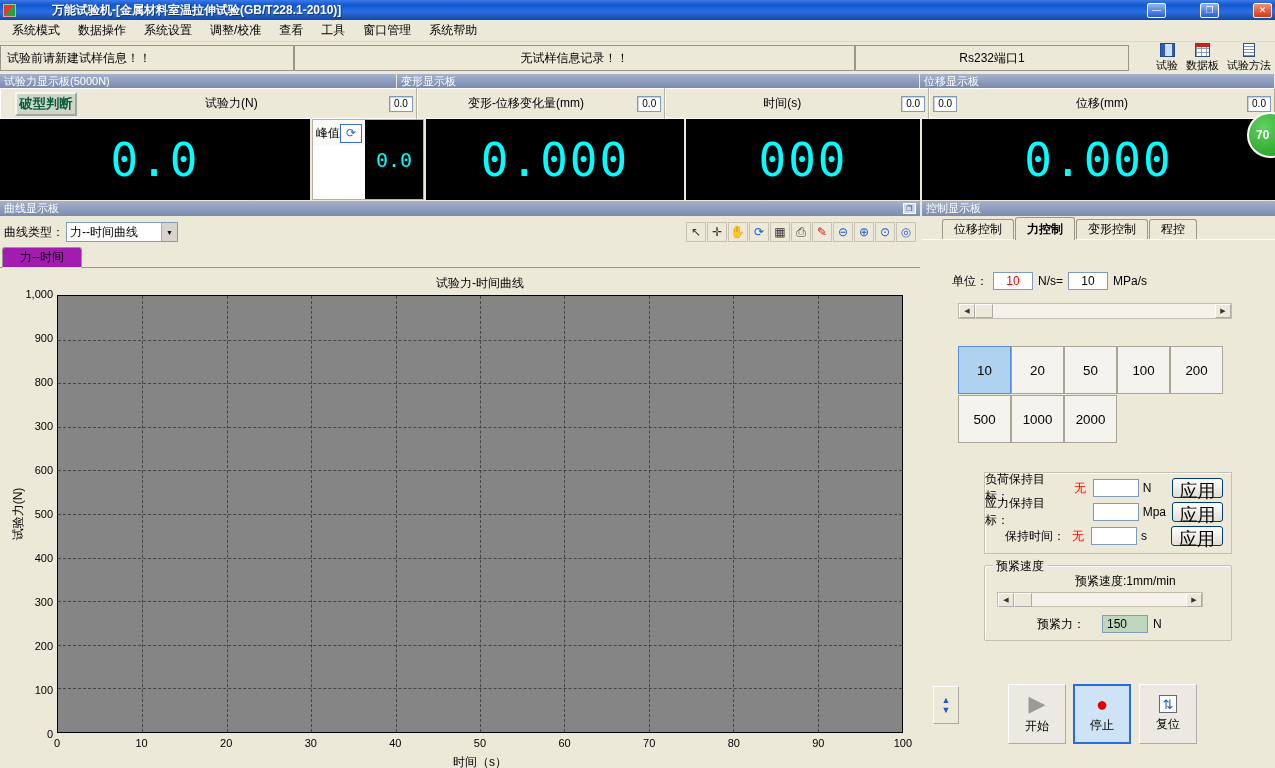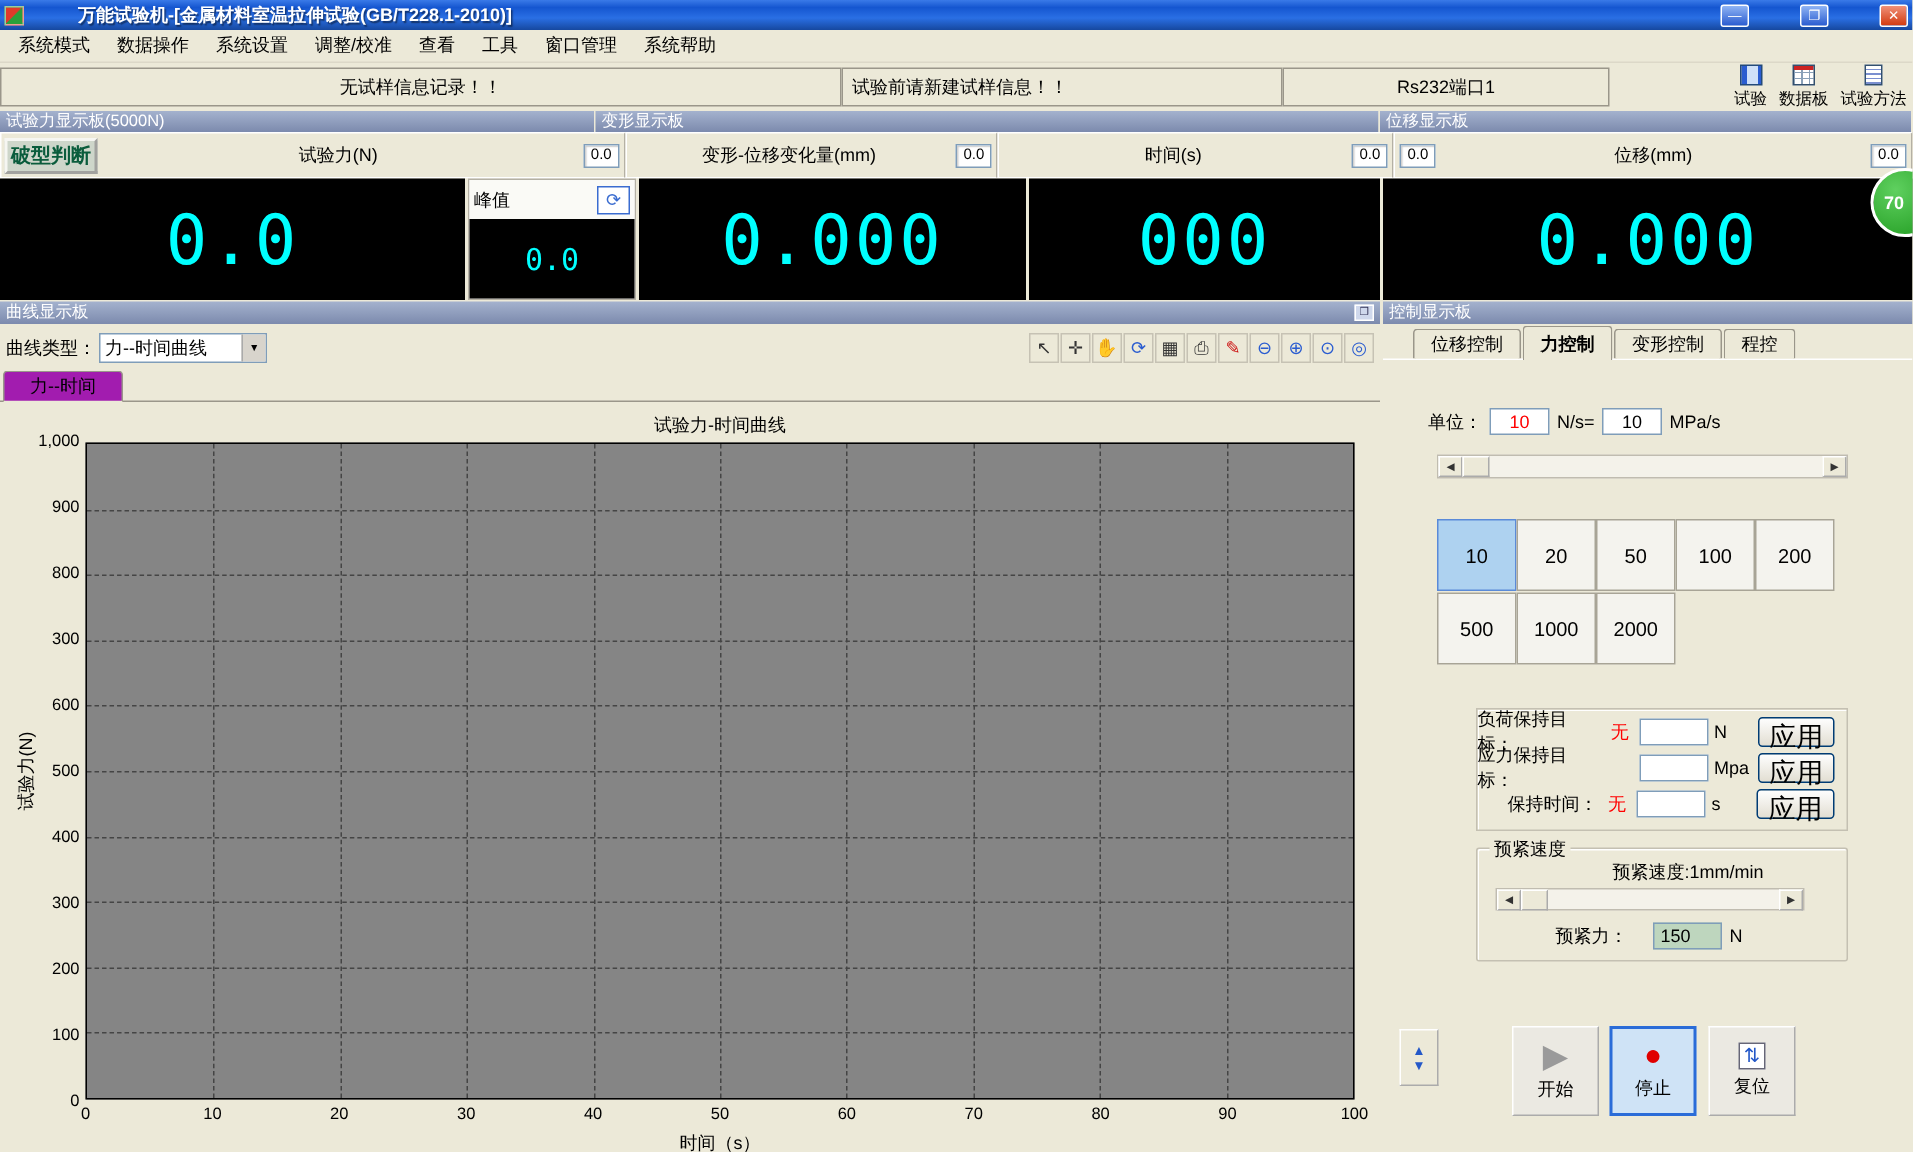--- a/index.html
+++ b/index.html
@@ -27,21 +27,21 @@
   .win-btn.close { background: linear-gradient(180deg,#f09078,#d23a10); }
   
   .menubar { position:absolute; top:20px; left:0; right:0; height:22px; display:flex; align-items:center;
     background:#ece9d8; border-bottom:1px solid #dcd8c8; padding-left:3px; }
   .menu-item { padding:3px 9px; cursor:default; }
   
   .toolbar-row { position:absolute; top:42px; left:0; right:0; height:32px; display:flex; align-items:center; background:#ece9d8; }
   .tb-box { height:26px; border:1px solid #9a968a; background:#ece9d8; display:flex; align-items:center; padding:0 6px; white-space:nowrap; }
   .tb-box1 { width:294px; }
   .tb-box2 { width:561px; justify-content:center; }
-  .tb-box3 { width:218px; justify-content:center;text-align:center; }
+  .tb-box3 { width:274px; justify-content:center;text-align:center; }
   .tb-right { flex:1; display:flex; justify-content:flex-end; align-items:flex-start; gap:8px; padding-right:4px; }
   .tb-btn { display:flex; flex-direction:column; align-items:center; gap:1px; font-size:11px; cursor:default; }
   .icon-test { width:15px; height:14px; border:1px solid #234a7a;
     background: linear-gradient(90deg,#2a5cd0 0 4px,#cfe0f8 4px 11px,#2a5cd0 11px 15px); }
   .icon-databoard { width:15px; height:14px; border:1px solid #33506e; background:
     linear-gradient(#cc2222 0 3px, rgba(0,0,0,0) 3px),
     repeating-linear-gradient(90deg,#8aa0b8 0 1px,rgba(0,0,0,0) 1px 5px),
     repeating-linear-gradient(#8aa0b8 0 1px,rgba(0,0,0,0) 1px 4px),#fff; }
   .icon-method { width:12px; height:14px; border:1px solid #33506e;
     background: repeating-linear-gradient(#fff 0 2px,#7a8fd0 2px 3px) #fff; }
@@ -50,28 +50,28 @@
   .phdr { background: linear-gradient(180deg,#a4b2ce,#7c8aad); color:#fff; font-size:11px; line-height:14px;
     padding-left:4px; border-right:1px solid #ece9d8; white-space:nowrap; }
   .phdr-force { width:397px; } .phdr-deform { width:523px; } .phdr-disp { width:355px; }
   
   .readout-row { position:absolute; top:88px; left:0; right:0; height:31px; display:flex; background:#ece9d8; }
   .rsec { display:flex; align-items:center; border:1px solid #fff; border-right:1px solid #b4b0a4; }
   .rsec1 { width:428px; } .rsec2 { width:255px; } .rsec3 { width:271px;justify-content:center; } .rsec4 { width:355px; }
   .rsec-label { flex:1; text-align:center; }
   .rbox { width:24px; height:16px; background:#fff; border:1px solid #7f9db9; box-shadow: inset 1px 1px 1px rgba(0,0,0,.2);
     font-size:10px; display:flex; align-items:center; justify-content:center; margin:0 3px; }
-  .break-btn { width:62px; height:24px; margin-left:2px; background:#ced6ca; border:2px outset #f6f6f2;
+  .break-btn { width:62px; height:24px; margin-left:14px; background:#ced6ca; border:2px outset #f6f6f2;
     color:#0a5c3c; font-weight:bold; display:flex; align-items:center; justify-content:center; cursor:default; }
   
   .led-row { position:absolute; top:119px; left:0; right:0; height:81px; display:flex; gap:2px; background:#ece9d8; }
   .led { background:#000; color:#00ffff; display:flex; align-items:center; justify-content:center;
     font-family:"DejaVu Sans Mono", monospace; font-size:46px; letter-spacing:2px; }
   .led1 { width:310px; } .led2 { width:258px; } .led3 { width:234px; } .led4 { width:353px; }
-  .peak { width:112px; display:flex; flex-direction:column; background:#fff; border:1px solid #b4b0a4; }
+  .peak { width:112px; display:flex; flex-direction:row; background:#fff; border:1px solid #b4b0a4; }
   .peak-top { height:26px; display:flex; align-items:center; justify-content:space-between; padding:2px 3px; background:#fafaf6; }
   .peak-refresh { width:22px; height:19px; background:#fff; border:1px solid #3a6cd0; color:#3a6cd0;
     font-size:12px; display:flex; align-items:center; justify-content:center; cursor:default; }
   .peak-led { flex:1; background:#000; color:#00ffff; font-family:"DejaVu Sans Mono",monospace; font-size:20px;
     display:flex; align-items:center; justify-content:center; }
   
   .green-badge { position:absolute; top:112px; right:-18px; width:46px; height:46px; border-radius:50%;
     background: radial-gradient(circle at 35% 30%, #5fd05f, #1f9a1f); border:2px solid #fff;
     color:#fff; font-weight:bold; display:flex; align-items:center; padding-left:7px; z-index:5; }
   
@@ -173,22 +173,22 @@
   <span class="menu-item">数据操作</span>
   <span class="menu-item">系统设置</span>
   <span class="menu-item">调整/校准</span>
   <span class="menu-item">查看</span>
   <span class="menu-item">工具</span>
   <span class="menu-item">窗口管理</span>
   <span class="menu-item">系统帮助</span>
 </div>
 
 <div class="toolbar-row">
+  <div class="tb-box tb-box1">试验前请新建试样信息！！</div>
   <div class="tb-box tb-box2">无试样信息记录！！</div>
-  <div class="tb-box tb-box1">试验前请新建试样信息！！</div>
   <div class="tb-box tb-box3">Rs232端口1</div>
   <div class="tb-right">
     <div class="tb-btn">
       <span class="icon-test"></span>
       <span>试验</span>
     </div>
     <div class="tb-btn">
       <span class="icon-databoard"></span>
       <span>数据板</span>
     </div>

